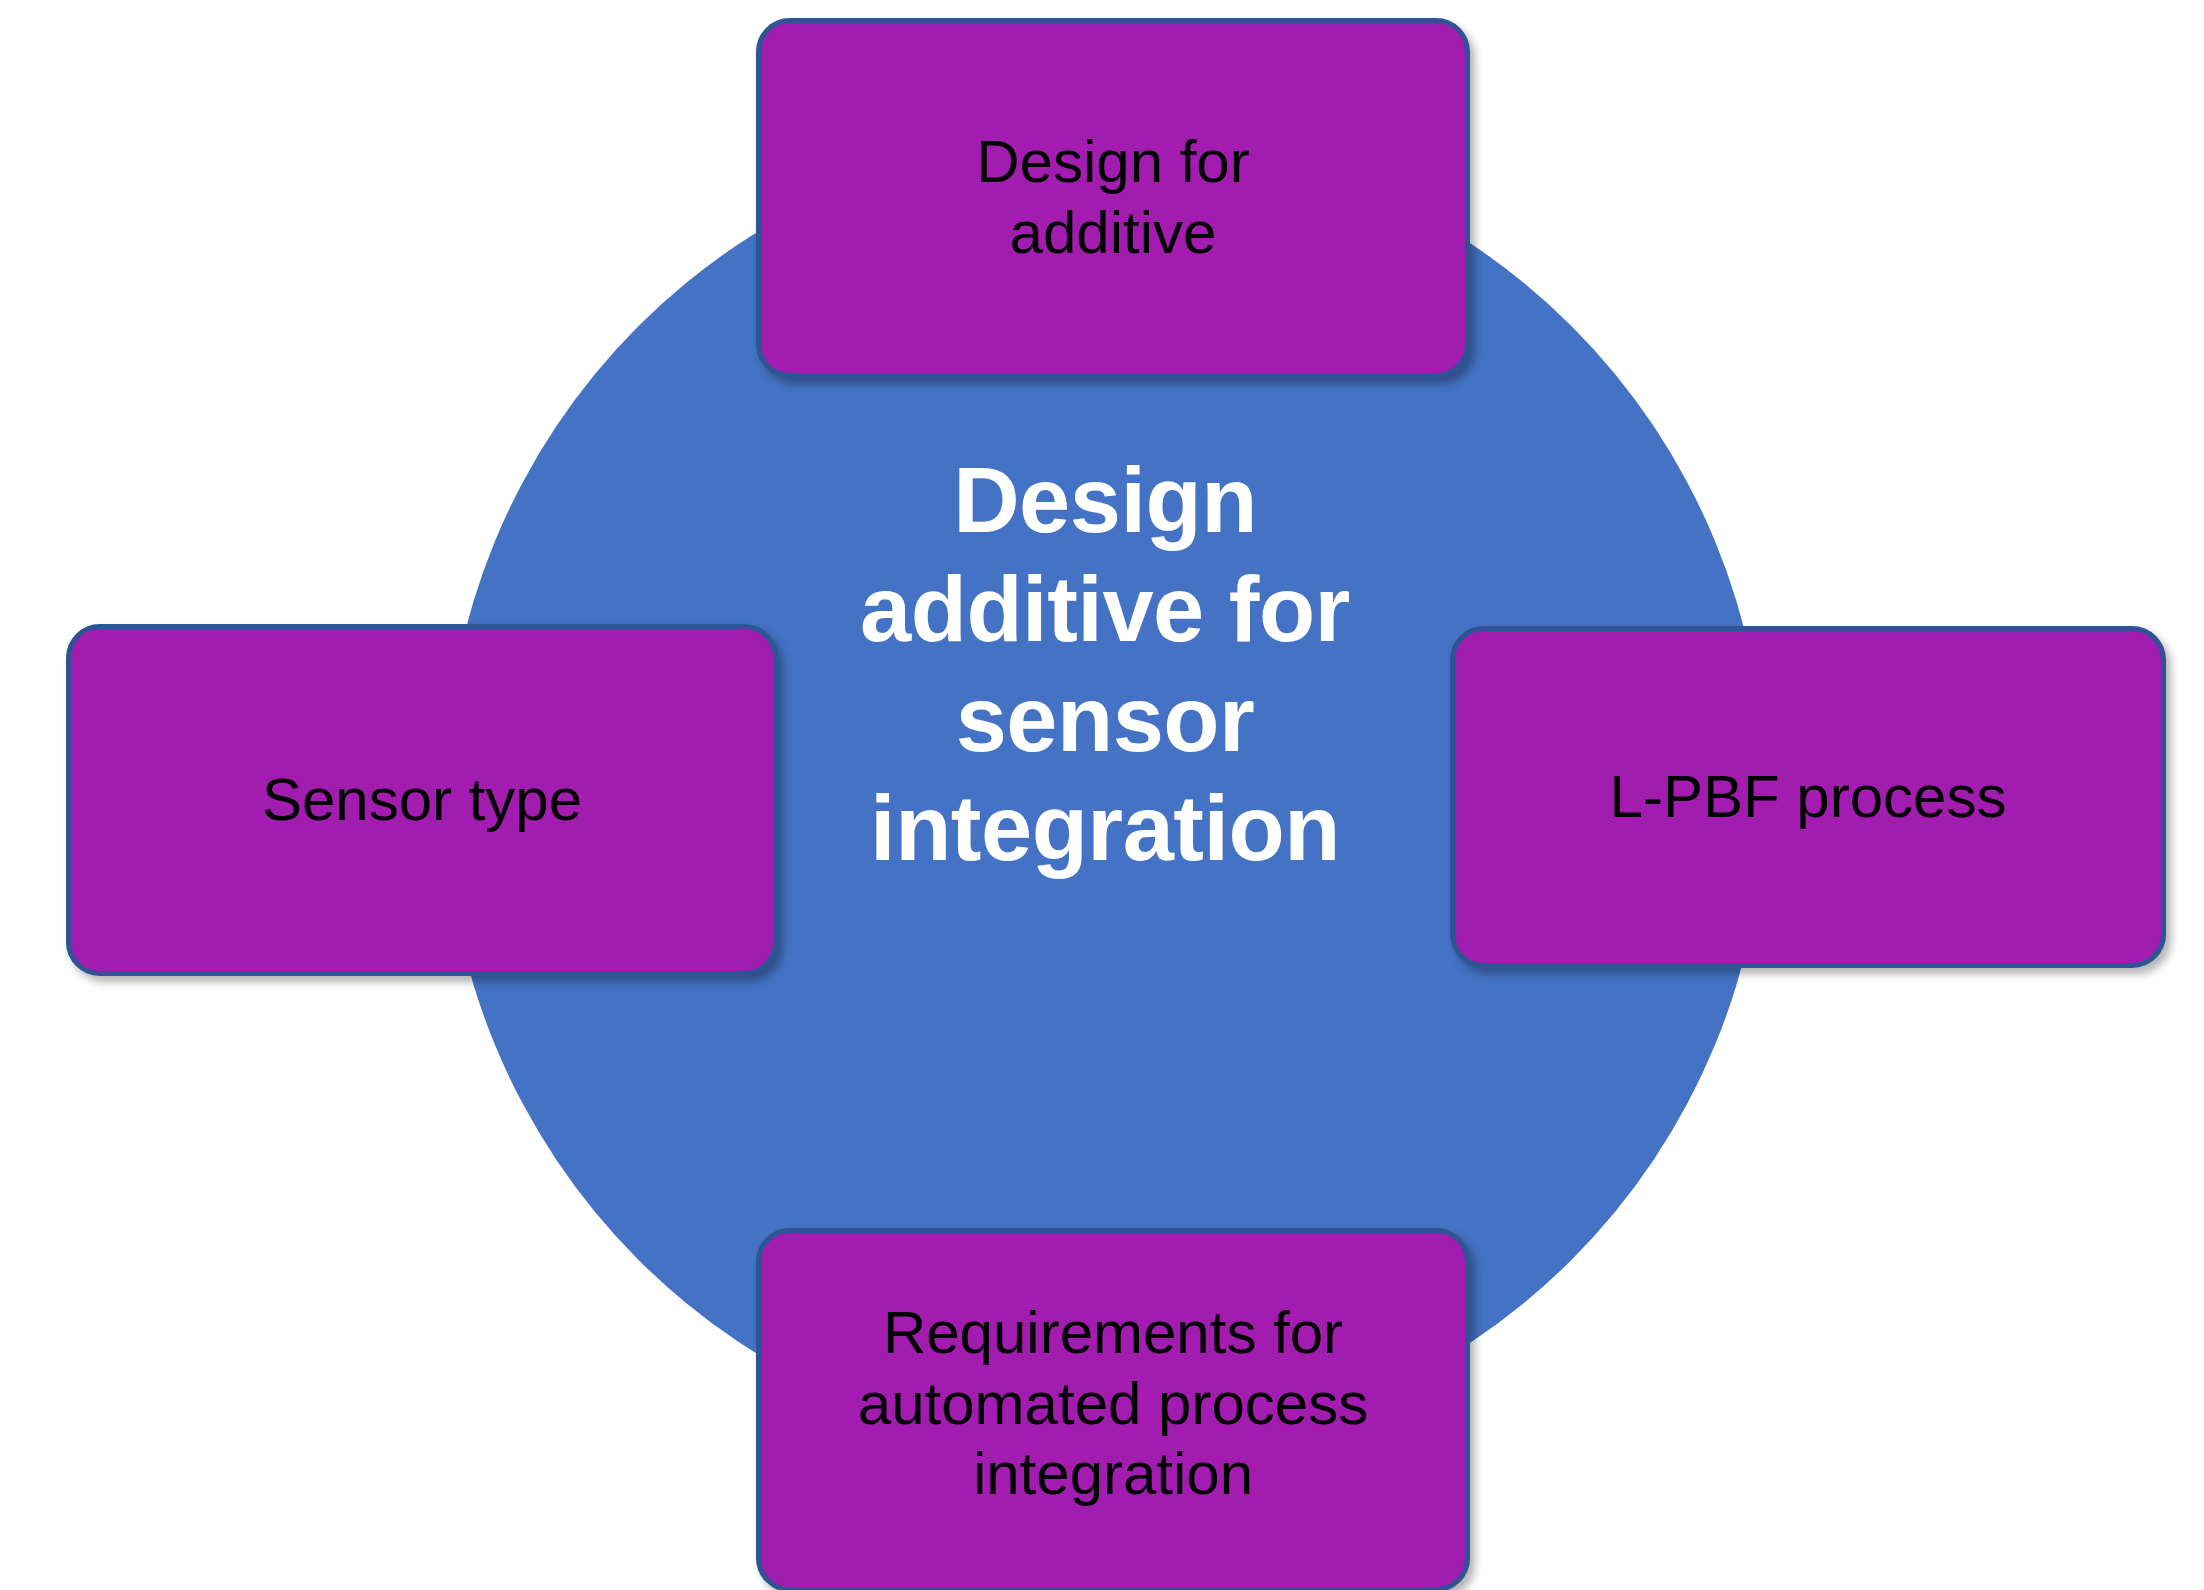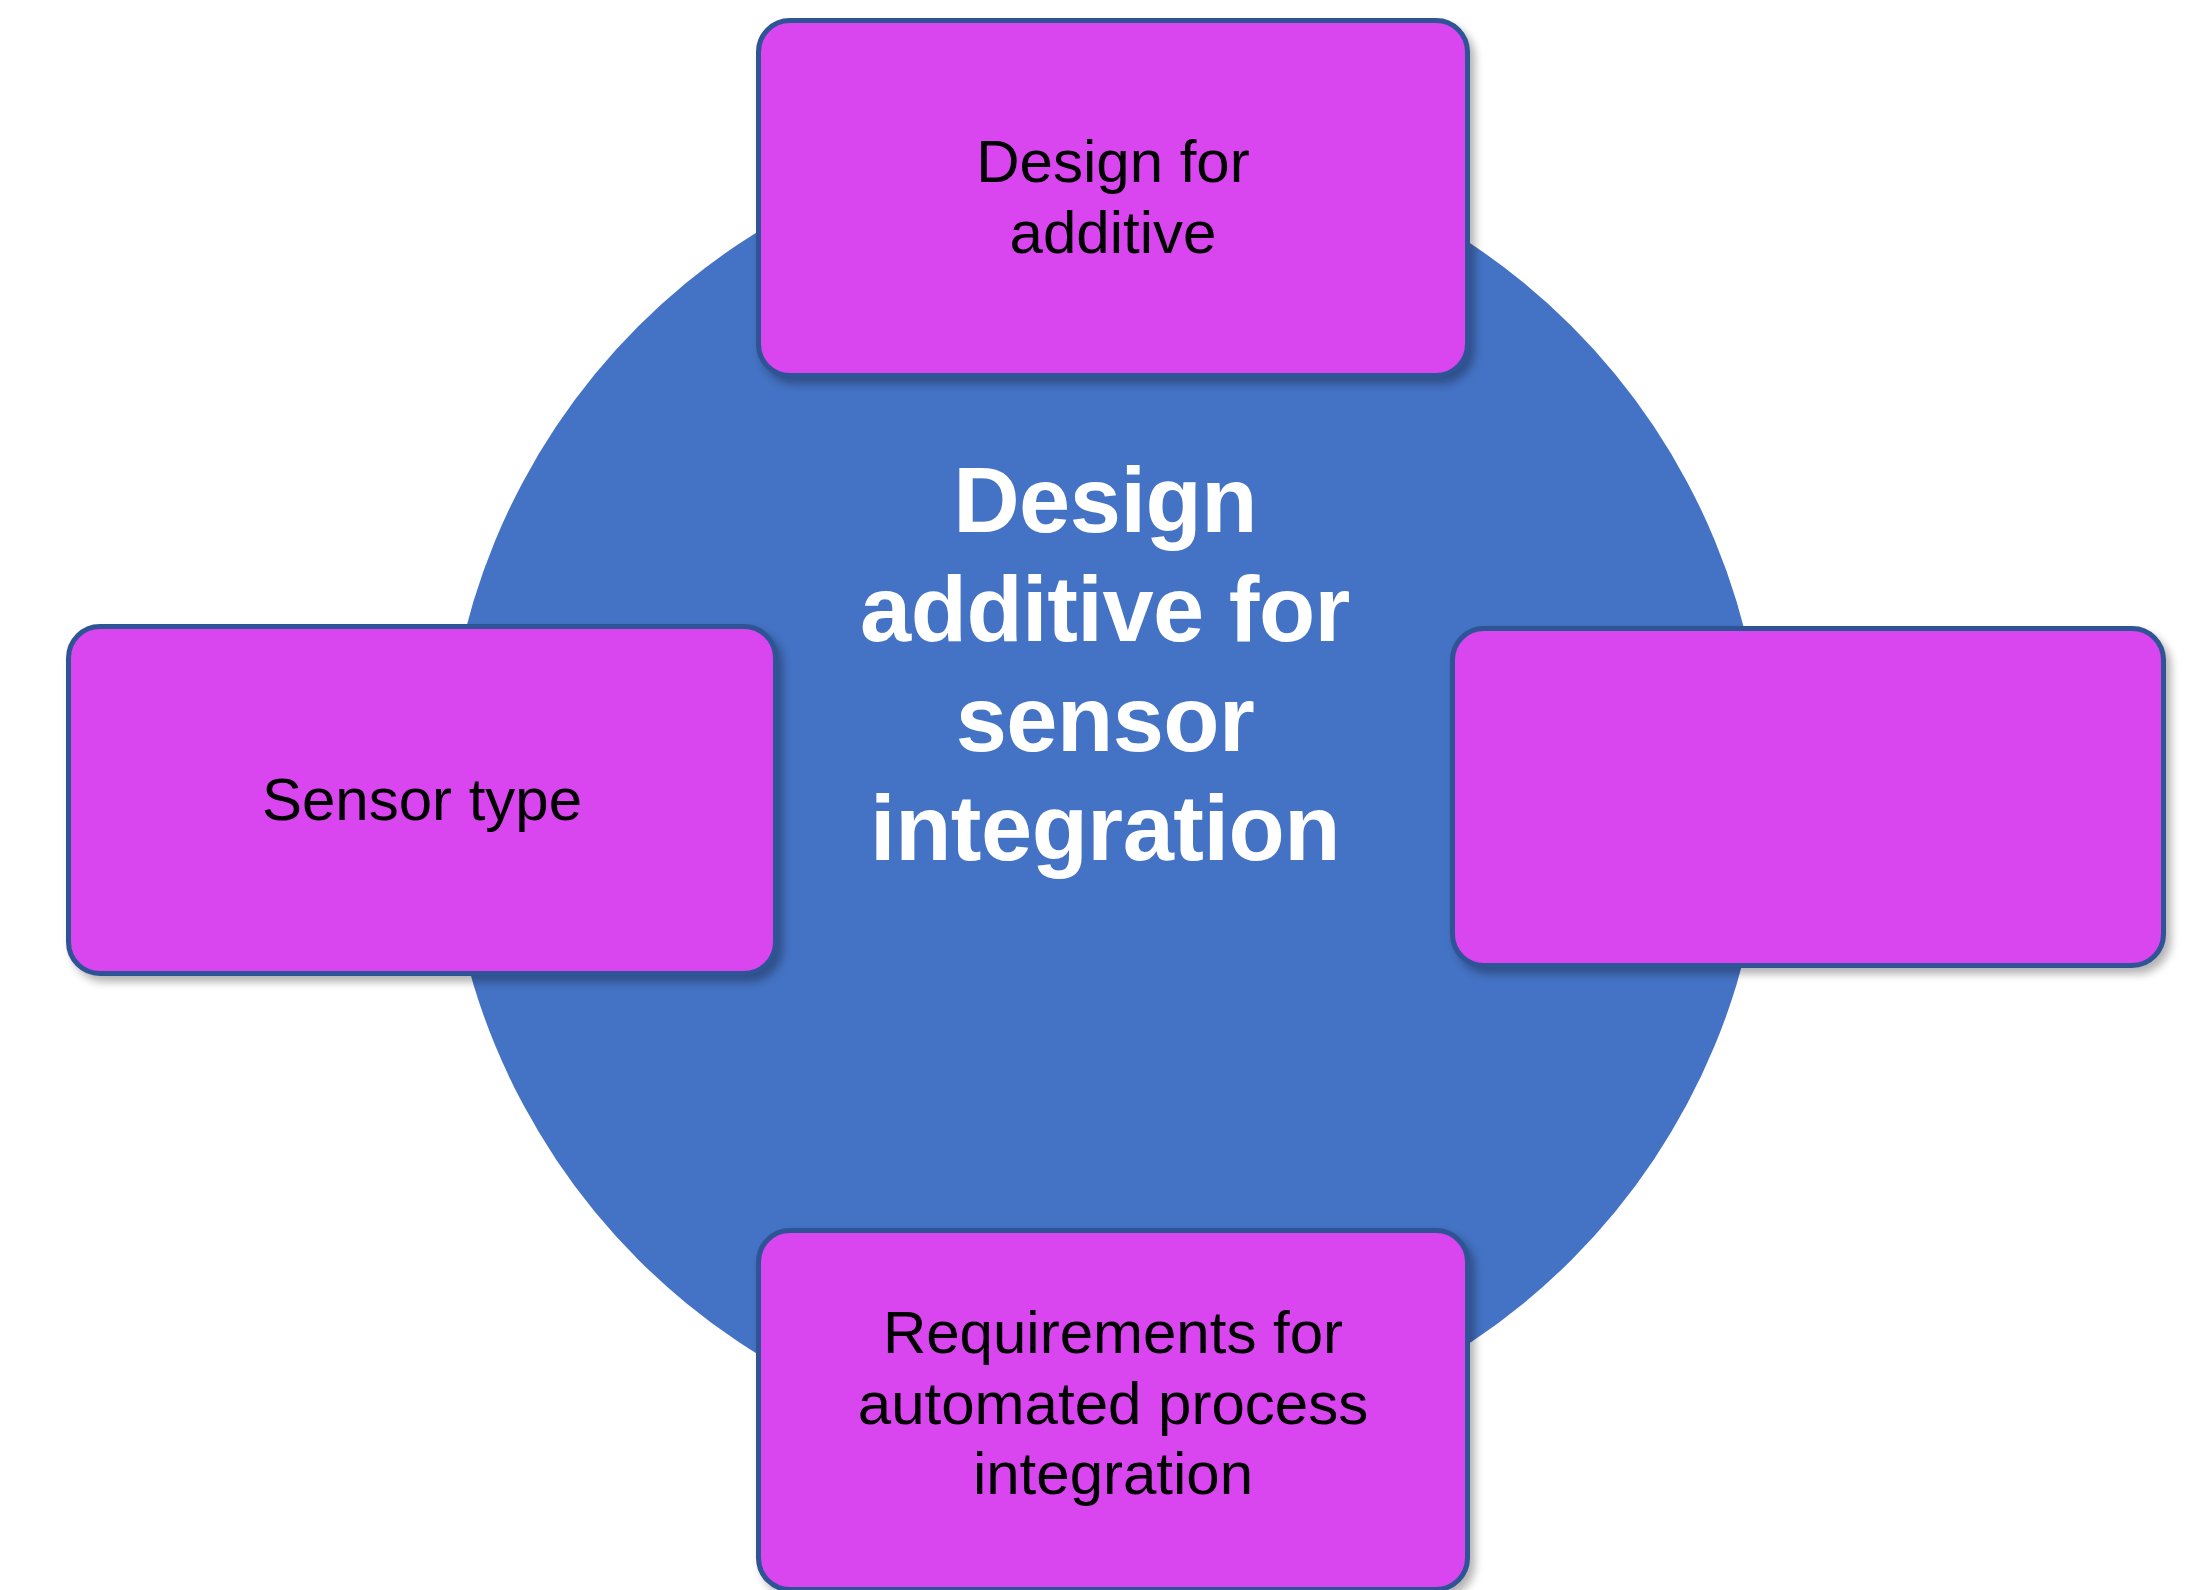--- a/index.html
+++ b/index.html
@@ -43,21 +43,21 @@
     font-family: "Liberation Sans", sans-serif;
     margin-top: 46px;
   }
   .hub-label .ln { display: block; white-space: nowrap; }
 
   
   .node {
     position: absolute;
     z-index: 3;
     box-sizing: border-box;
-    background: #d946ef;
+    background: #a21caf;
     border: 5px solid #2E5496;
     border-radius: 34px;
     box-shadow: 5px 6px 9px rgba(0,0,0,0.30);
     display: flex;
     align-items: center;
     justify-content: center;
     text-align: center;
     color: #000000;
     font-size: 60px;
     line-height: 1.18;
@@ -106,20 +106,21 @@
   </div>
 
   <div class="node node-left">
     <div class="inner">
       <span class="ln">Sensor type</span>
     </div>
   </div>
 
   <div class="node node-right">
     <div class="inner">
+      <span class="ln">L-PBF process</span>
     </div>
   </div>
 
   <div class="node node-bottom">
     <div class="inner">
       <span class="ln">Requirements for</span>
       <span class="ln">automated process</span>
       <span class="ln">integration</span>
     </div>
   </div>

